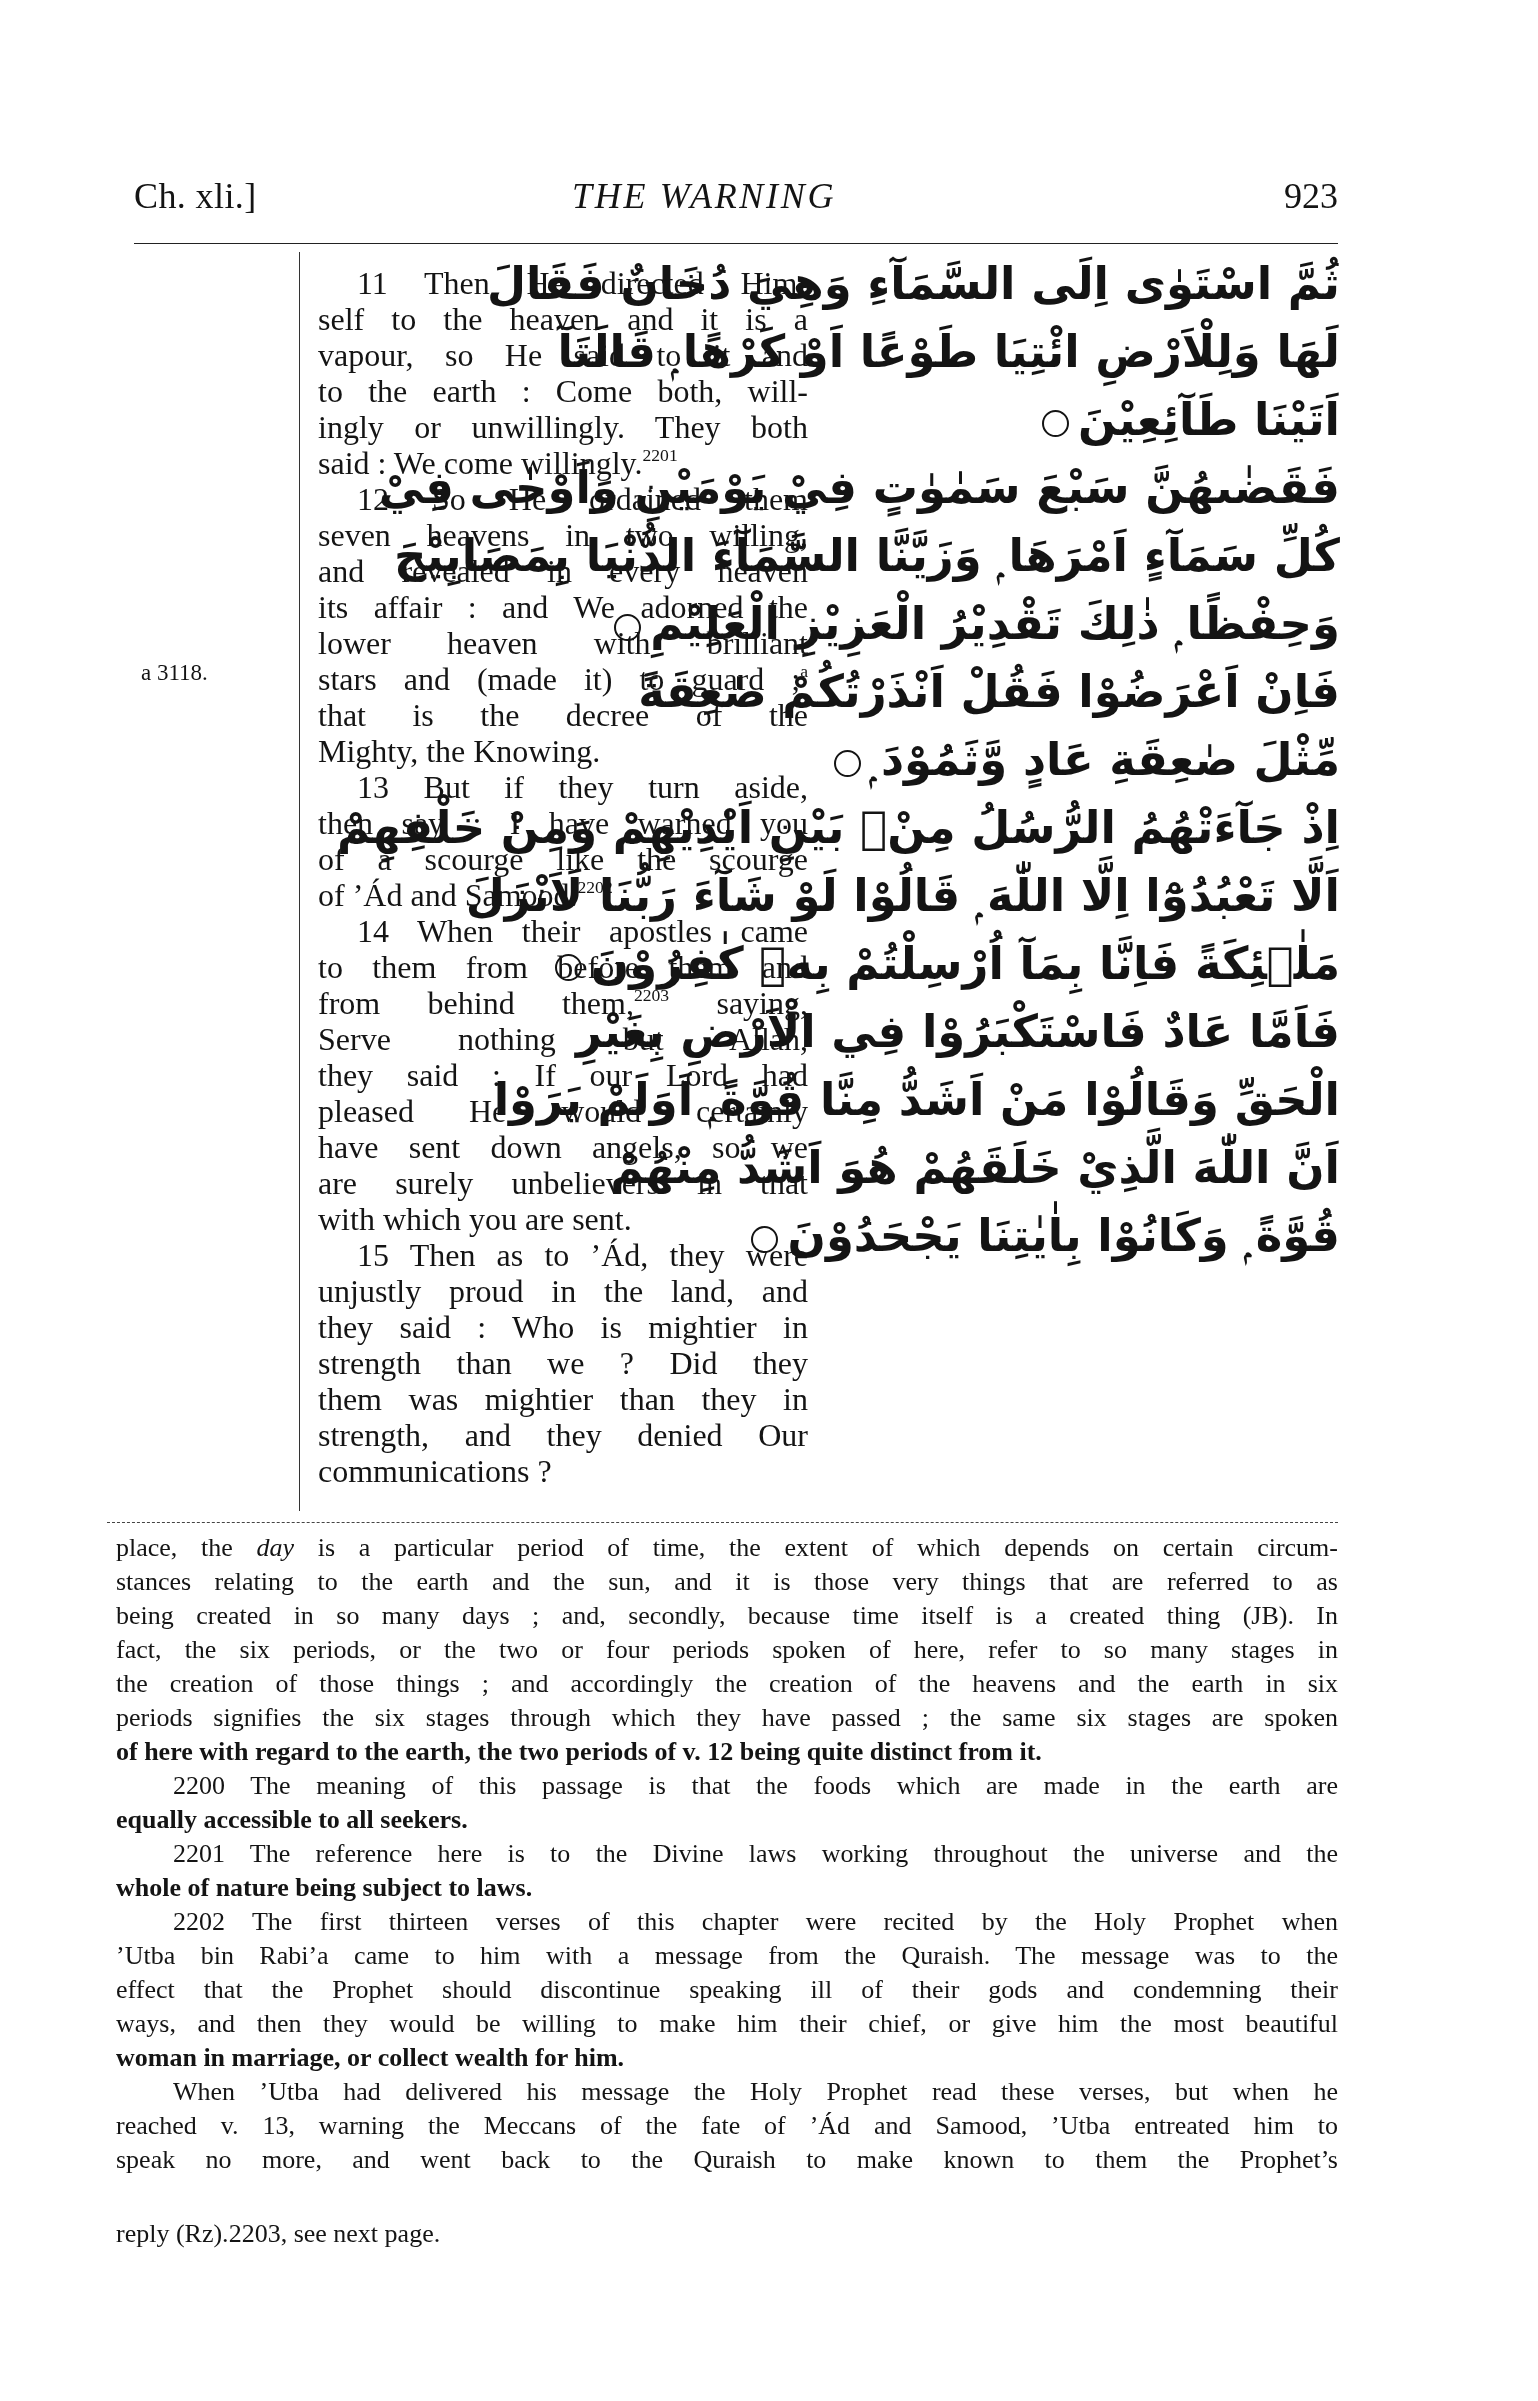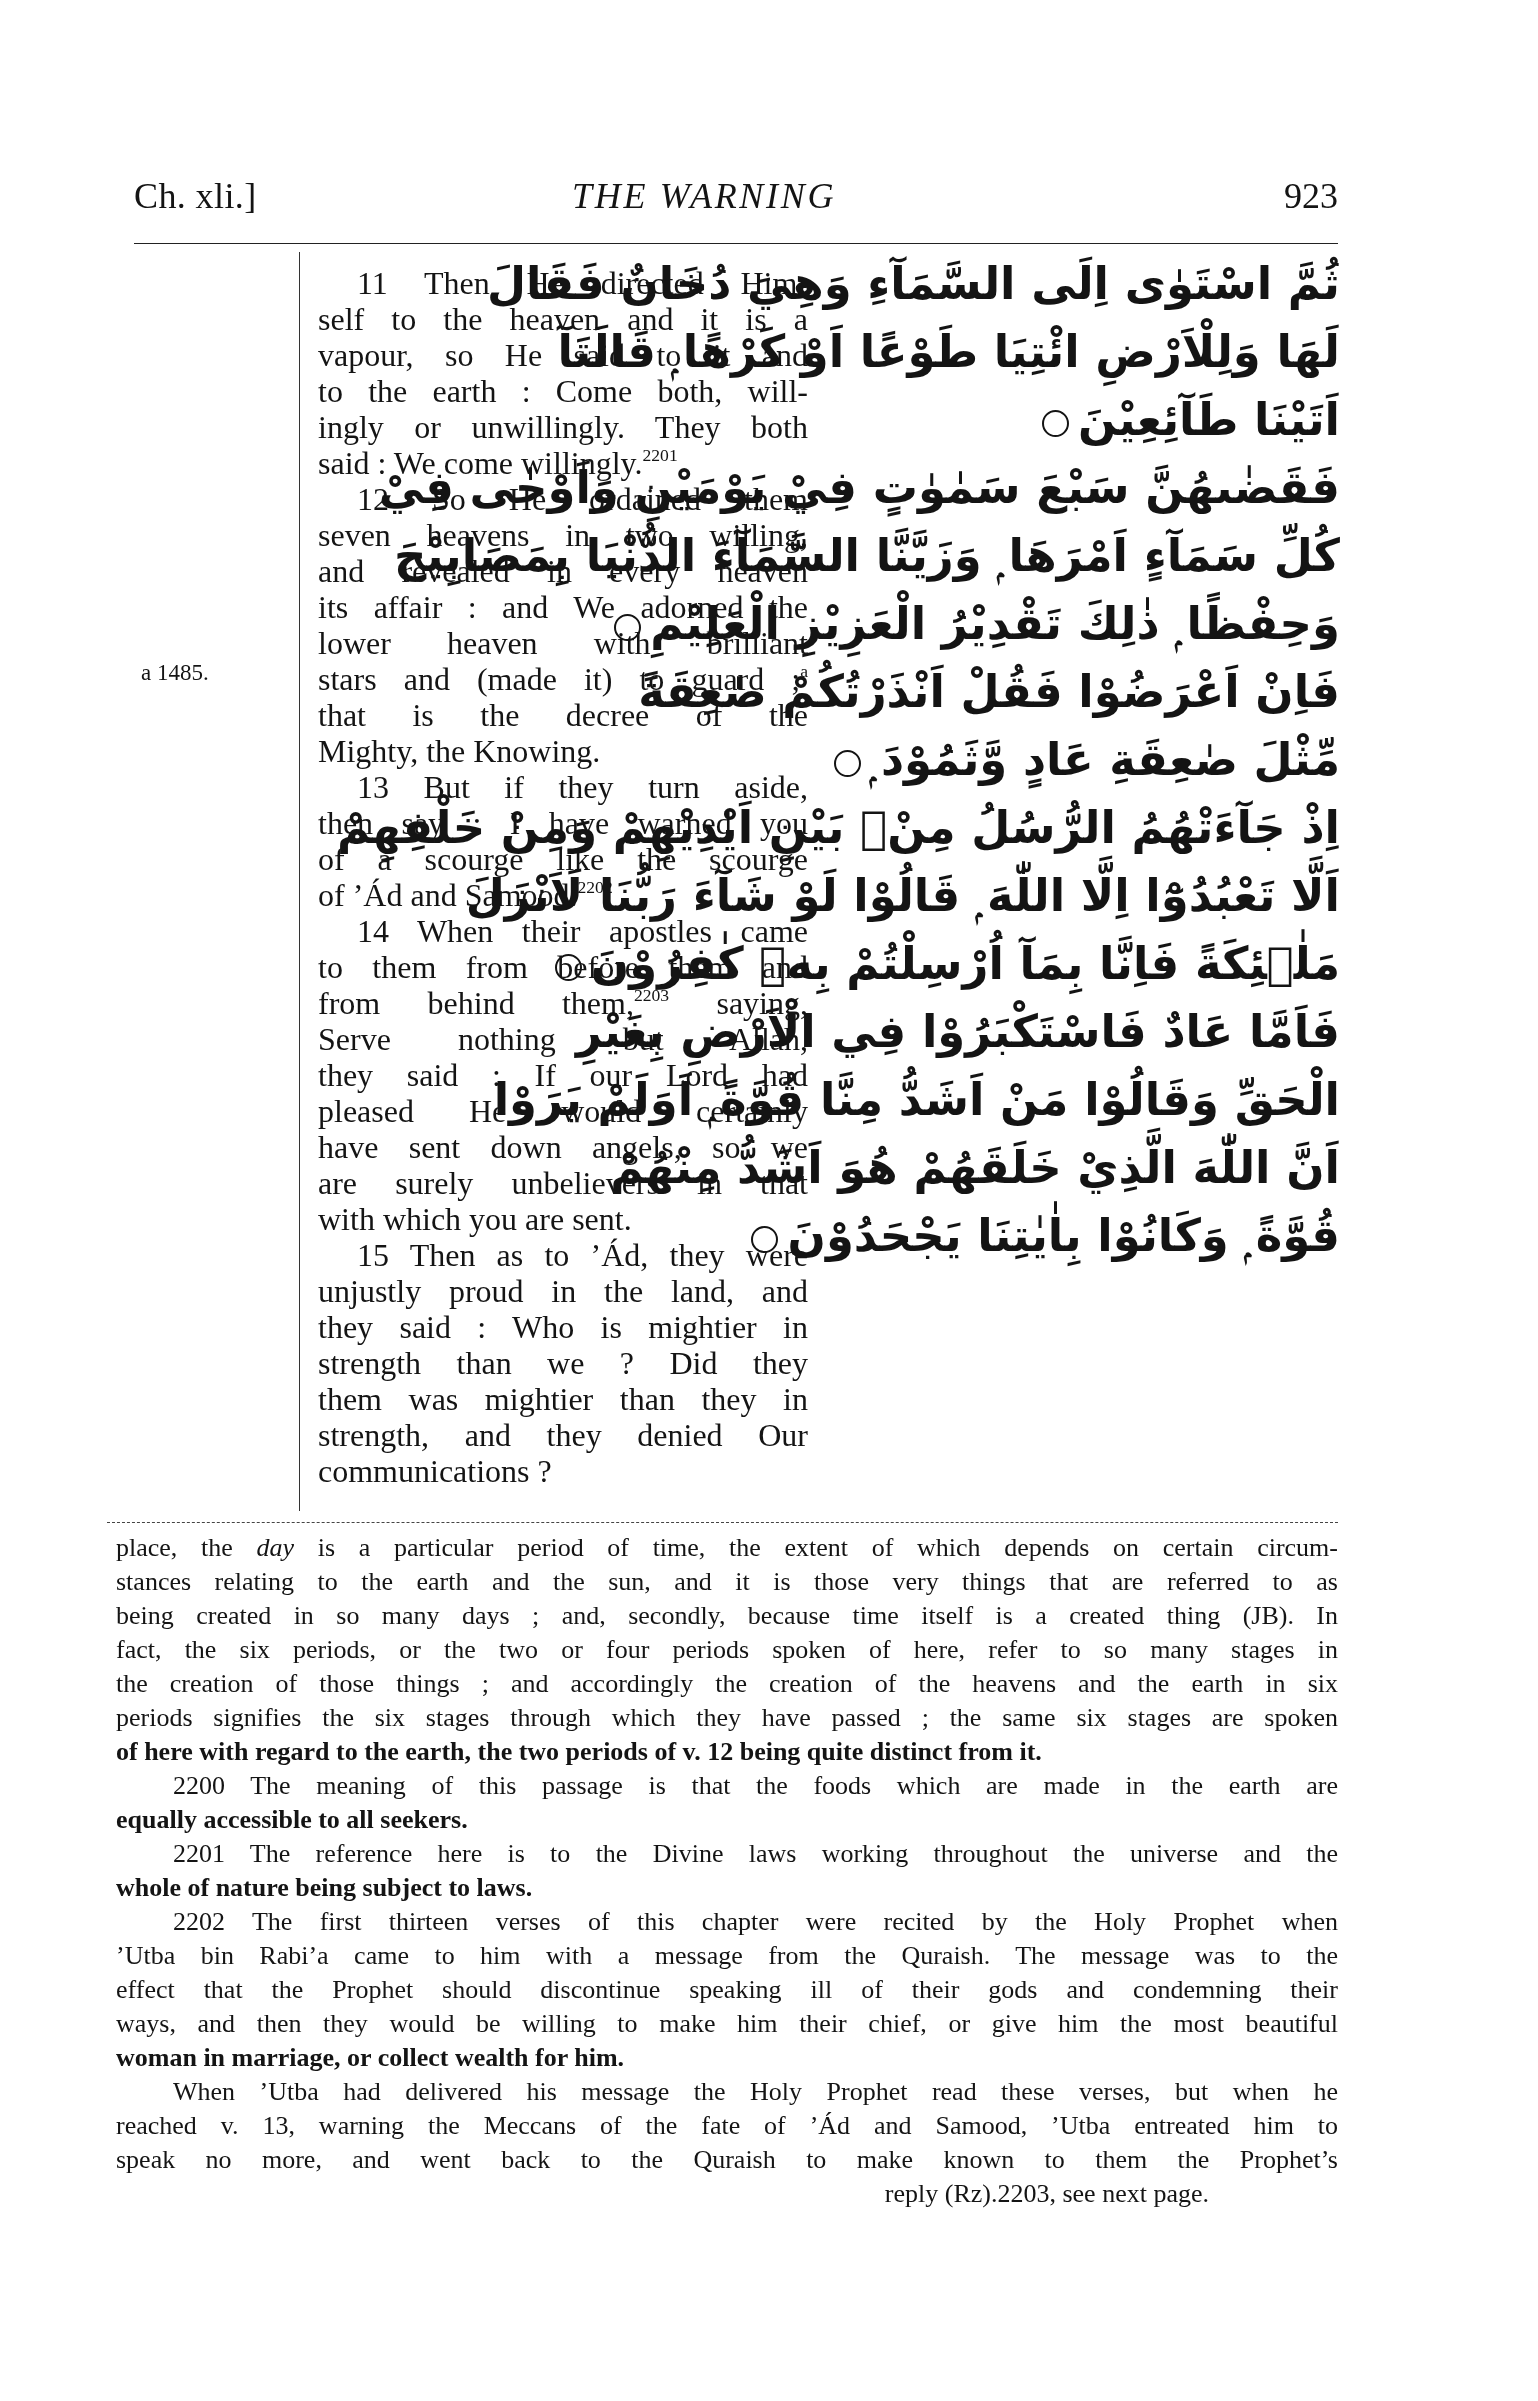--- a/index.html
+++ b/index.html
@@ -35,33 +35,33 @@
                vertical-align: middle; margin: 0 9px; }
 
   
   #foot-rule { left: 107px; top: 1522px; width: 1231px; height: 0; border-top: 1.8px dashed #444; }
 
   
   #footnotes { left: 116px; top: 1531px; width: 1222px; font-size: 26px; line-height: 34px; }
   #footnotes .fl { display: block; text-align: justify; text-align-last: justify; white-space: nowrap; }
   #footnotes .fl.last { text-align-last: left; font-weight: bold; }
   #footnotes .fl.ind { padding-left: 57px; }
-  #footnotes .cont-row { display: flex; justify-content: flex-end; white-space: nowrap; }
+  #footnotes .cont-row { display: flex; justify-content: flex-start; white-space: nowrap; margin-top: 40px; }
   #footnotes .cont-row .cont { padding-right: 129px; }
   em { font-style: italic; }
 </style>
 </head>
 <body>
 
 <div class="abs" id="run-left">Ch. xli.]</div>
 <div class="abs" id="run-title">THE WARNING</div>
 <div class="abs" id="run-page">923</div>
 <div class="abs" id="head-rule"></div>
 
-<div class="abs" id="margin-note">a 1485.</div>
+<div class="abs" id="margin-note">a 3118.</div>
 
 <div class="abs" id="col-rule"></div>
 
 <div class="abs" id="english">
     <span class="ln indent"><span>11 Then He directed Him-</span></span>
     <span class="ln"><span>self to the heaven and it is a</span></span>
     <span class="ln"><span>vapour, so He said to it and</span></span>
     <span class="ln"><span>to the earth : Come both, will-</span></span>
     <span class="ln"><span>ingly or unwillingly. They both</span></span>
     <span class="ln last"><span>said : We come willingly.</span><sup>2201</sup></span>

